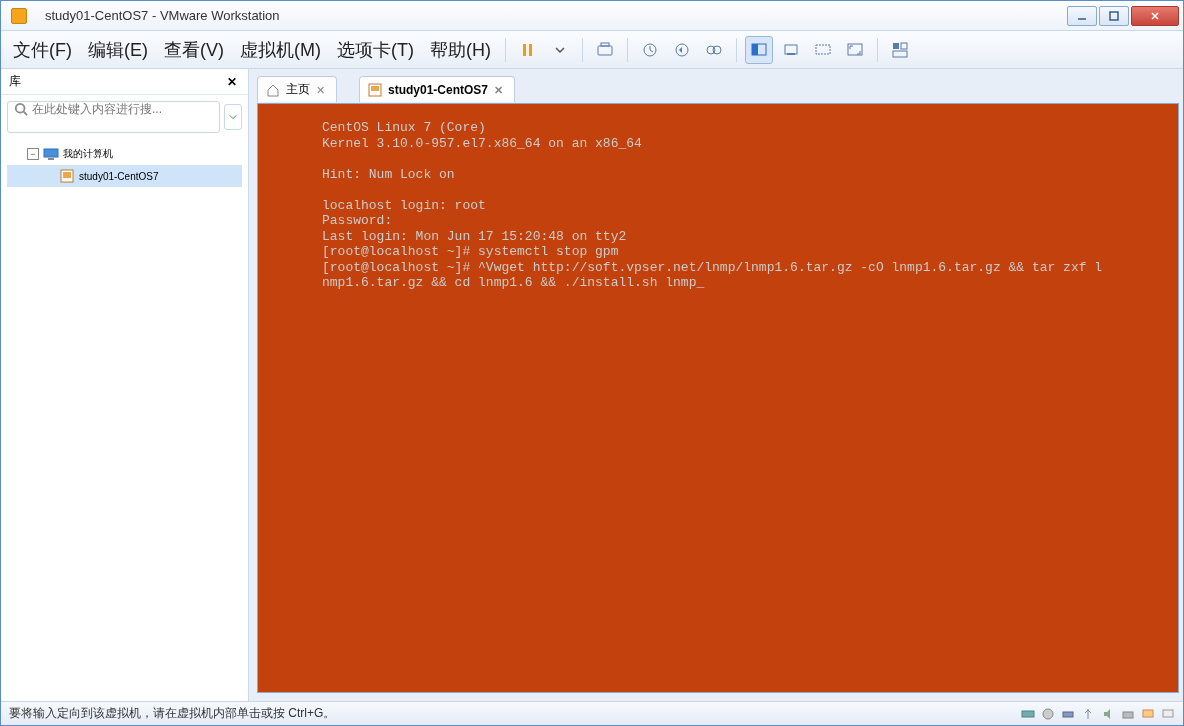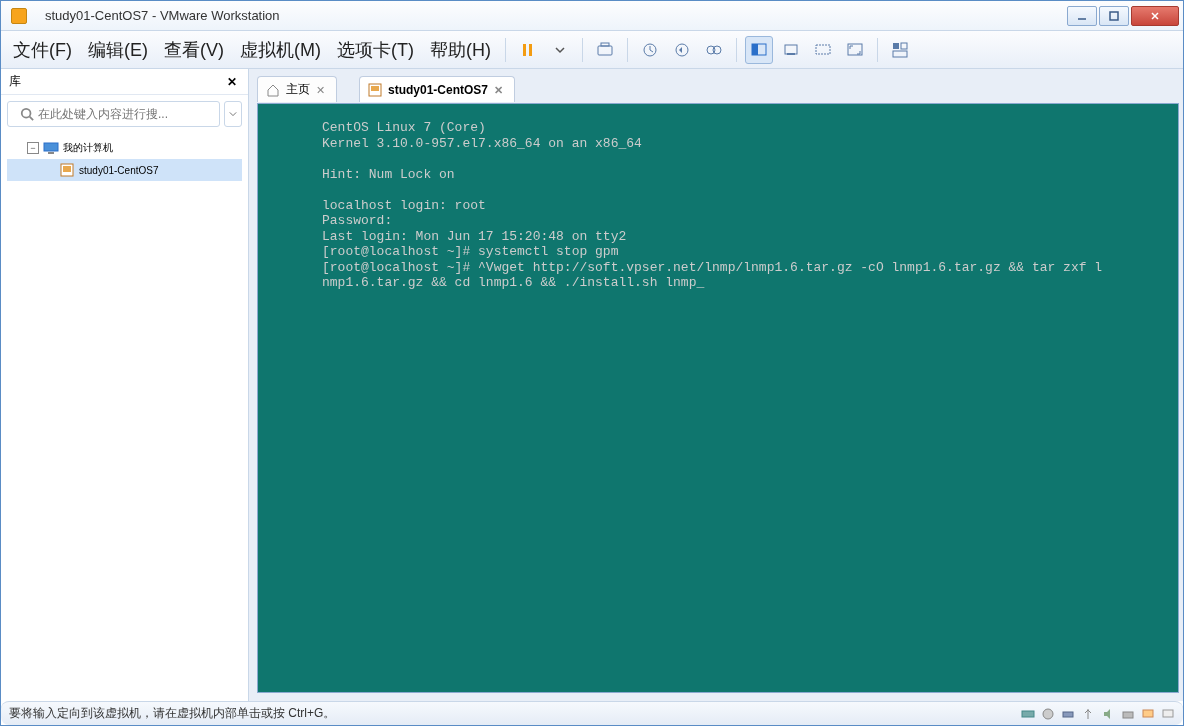--- a/index.html
+++ b/index.html
@@ -27,45 +27,45 @@
 
 
 .main { flex: 1; display: flex; overflow: hidden; }
 
 
 .sidebar { width: 248px; background: #fff; border-right: 1px solid #c9d7e8; display: flex; flex-direction: column; }
 .side-head { height: 26px; display: flex; align-items: center; padding: 0 8px; border-bottom: 1px solid #e1e8f2; }
 .side-head .lbl { flex: 1; font-weight: 400; }
 .side-head .x { width: 16px; height: 16px; display:flex; align-items:center; justify-content:center; font-weight:bold; cursor:default; }
 .search-row { padding: 6px; display: flex; align-items: center; gap: 4px; }
-.search-box { flex: 1; height: 26px; border: 1px solid #c9d7e8; border-radius: 3px; display: flex; align-items: center; padding: 0 12px; background:#fff; }
+.search-box { flex: 1; height: 32px; border: 1px solid #c9d7e8; border-radius: 3px; display: flex; align-items: flex-start; padding: 0 6px; background:#fff; }
 .search-box svg { width: 14px; height: 14px; stroke: #888; fill:none; stroke-width:2; }
 .search-box input { border: none; outline: none; flex: 1; margin-left: 4px; font-size: 12px; color:#555; }
 .search-dd { width: 18px; height: 26px; border: 1px solid #c9d7e8; border-radius: 3px; display:flex; align-items:center; justify-content:center; background:#fff; }
 .tree { padding: 4px 6px; }
 .tree-row { display: flex; align-items: center; height: 22px; cursor: default; white-space: nowrap; }
 .tree-row.sel { background: #cfe3f9; }
 .twist { width: 12px; height: 12px; border: 1px solid #888; display: inline-flex; align-items: center; justify-content: center; font-size: 9px; line-height: 1; margin-right: 4px; color:#555; }
 .tree-icon { width: 16px; height: 16px; margin-right: 4px; display:inline-flex; align-items:center; justify-content:center; }
 .tree-label { font-size: 10px; }
 .indent1 { padding-left: 20px; }
 .indent2 { padding-left: 52px; }
 
 
 .content { flex: 1; display: flex; flex-direction: column; background: #e8eef7; }
 .tabs { height: 34px; display: flex; align-items: center; padding: 6px 8px 0 8px; gap: 22px; }
 .tab { height: 26px; background: #fdfdfd; border: 1px solid #c0cde0; border-bottom: none; border-radius: 4px 4px 0 0; display: flex; align-items: center; padding: 0 8px; gap: 6px; font-size: 12px; cursor:default; }
 .tab.active { background: #fff; font-weight: bold; }
 .tab .t-icon { width: 14px; height: 14px; }
 .tab .t-close { width: 12px; height: 12px; font-size: 11px; color: #888; }
-.vm-view { flex: 1; background: #0f766e; margin: 0 4px 8px 8px; border: 1px solid #8aa9d0; overflow: hidden; }
+.vm-view { flex: 1; background: #c2410c; margin: 0 4px 8px 8px; border: 1px solid #8aa9d0; overflow: hidden; }
 .terminal { color: #ccc; font-family: "Courier New", monospace; font-size: 13px; line-height: 15.5px; white-space: pre; padding: 16px 0 0 64px; }
 
 
-.statusbar { height: 24px; background: linear-gradient(#f6f9fd,#e5ecf6); border-top: 1px solid #c9d7e8; display: flex; align-items: center; padding: 0 8px; font-size: 12px; color: #333; border-radius: 8px; }
+.statusbar { height: 24px; background: linear-gradient(#f6f9fd,#e5ecf6); border-top: 1px solid #c9d7e8; display: flex; align-items: center; padding: 0 8px; font-size: 12px; color: #333; }
 .statusbar .sp { flex:1; }
 .status-icons { display:flex; gap:6px; align-items:center; }
 .status-icons span { width:14px; height:14px; display:inline-block; }
 </style>
 </head>
 <body>
 
 <div class="titlebar">
   <div class="app-icon"></div>
   <div class="title-text">study01-CentOS7 - VMware Workstation</div>

